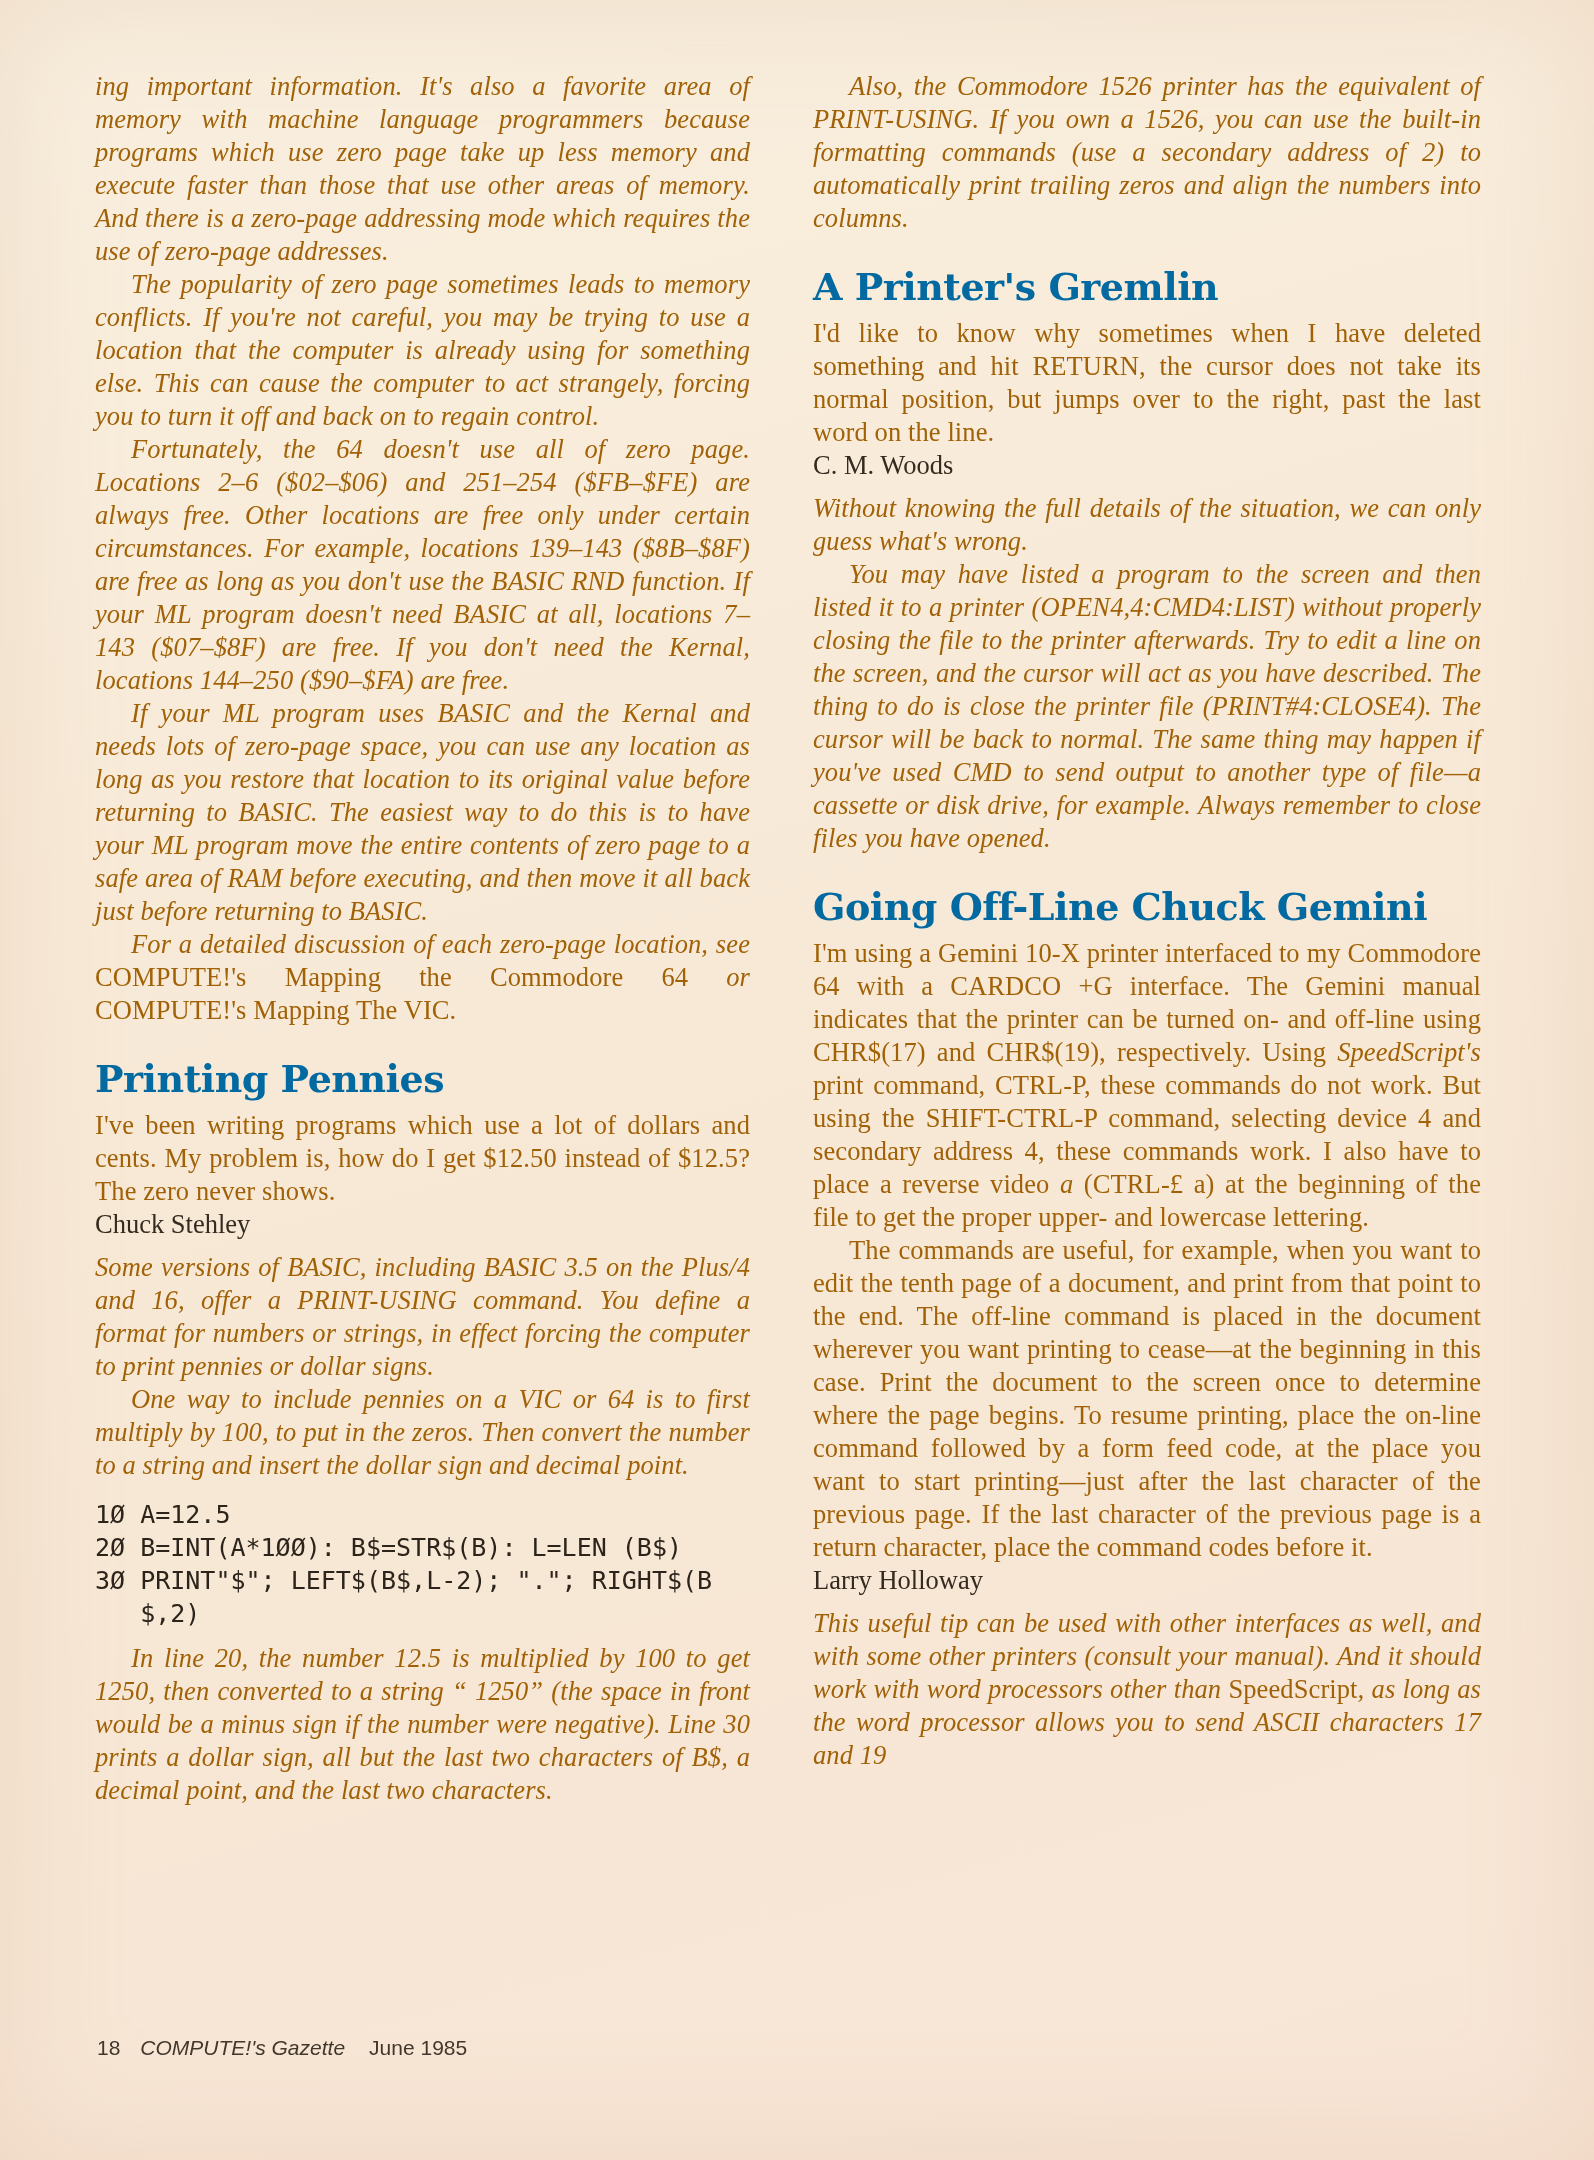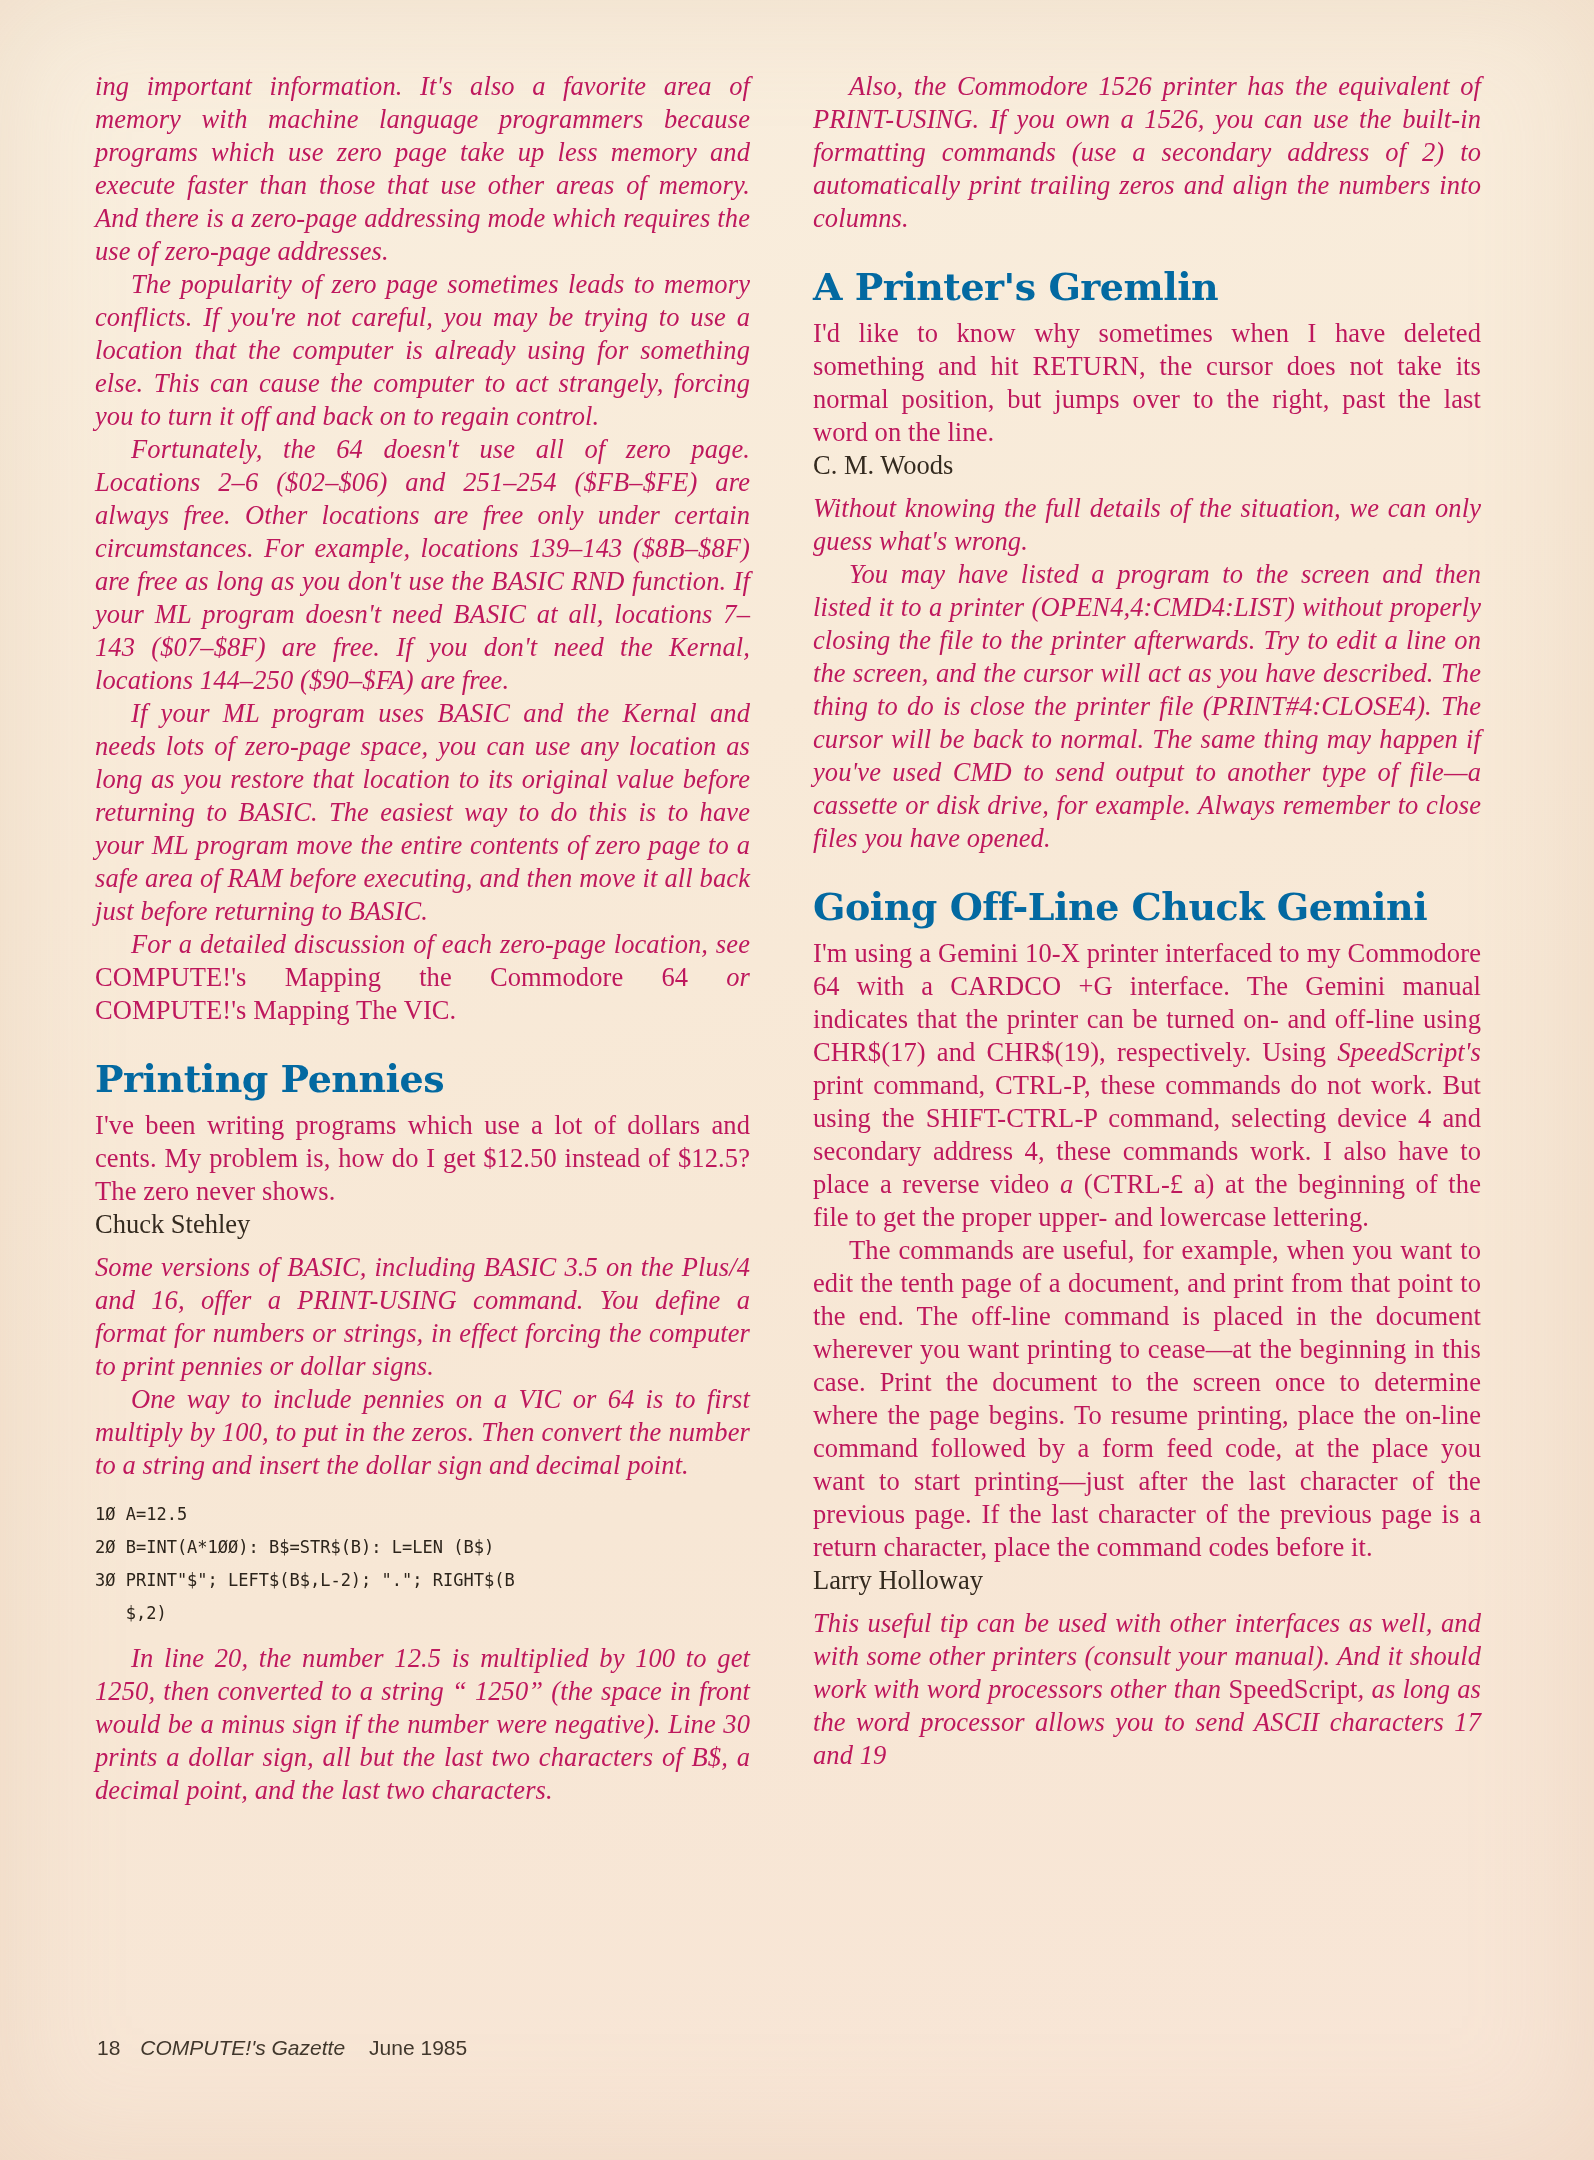--- a/index.html
+++ b/index.html
@@ -10,38 +10,38 @@
   }
   .page-vignette{
     position:absolute;inset:0;pointer-events:none;
     box-shadow:inset 0 0 120px rgba(210,170,140,0.25);
   }
   .column{position:absolute;top:70px;}
   .col-left{left:95px;width:655px;}
   .col-right{left:813px;width:668px;}
   .para{
     margin:0;text-align:justify;
-    font-size:26.5px;line-height:33px;color:#be185d;
+    font-size:26.5px;line-height:33px;color:#a16207;
     letter-spacing:0.1px;
   }
   .para.indent{text-indent:36px;}
   .run-i{font-style:italic;}
   .run-r{font-style:normal;}
   .heading{
     font-family:"DejaVu Serif",serif;font-weight:bold;
     font-size:38px;line-height:44px;color:#0369a1;
     letter-spacing:-0.5px;margin:30px 0 8px 0;
   }
   .byline{
     margin:0 0 10px 0;text-align:left;padding-right:8px;
     font-size:26.5px;line-height:33px;color:#342a1f;font-style:normal;
   }
   .code{
     font-family:"DejaVu Sans Mono",monospace;
-    font-size:17px;line-height:33px;color:#2c241b;
+    font-size:25px;line-height:33px;color:#2c241b;
     margin:16px 0 12px 0;white-space:pre;
   }
   .footer{
     position:absolute;left:97px;top:2036px;
     font-family:"Liberation Sans",sans-serif;
     font-size:21px;color:#41372c;display:flex;align-items:center;
   }
   .footer .pg{margin-right:20px;}
   .footer .mag{font-style:italic;margin-right:24px;}
 </style>

